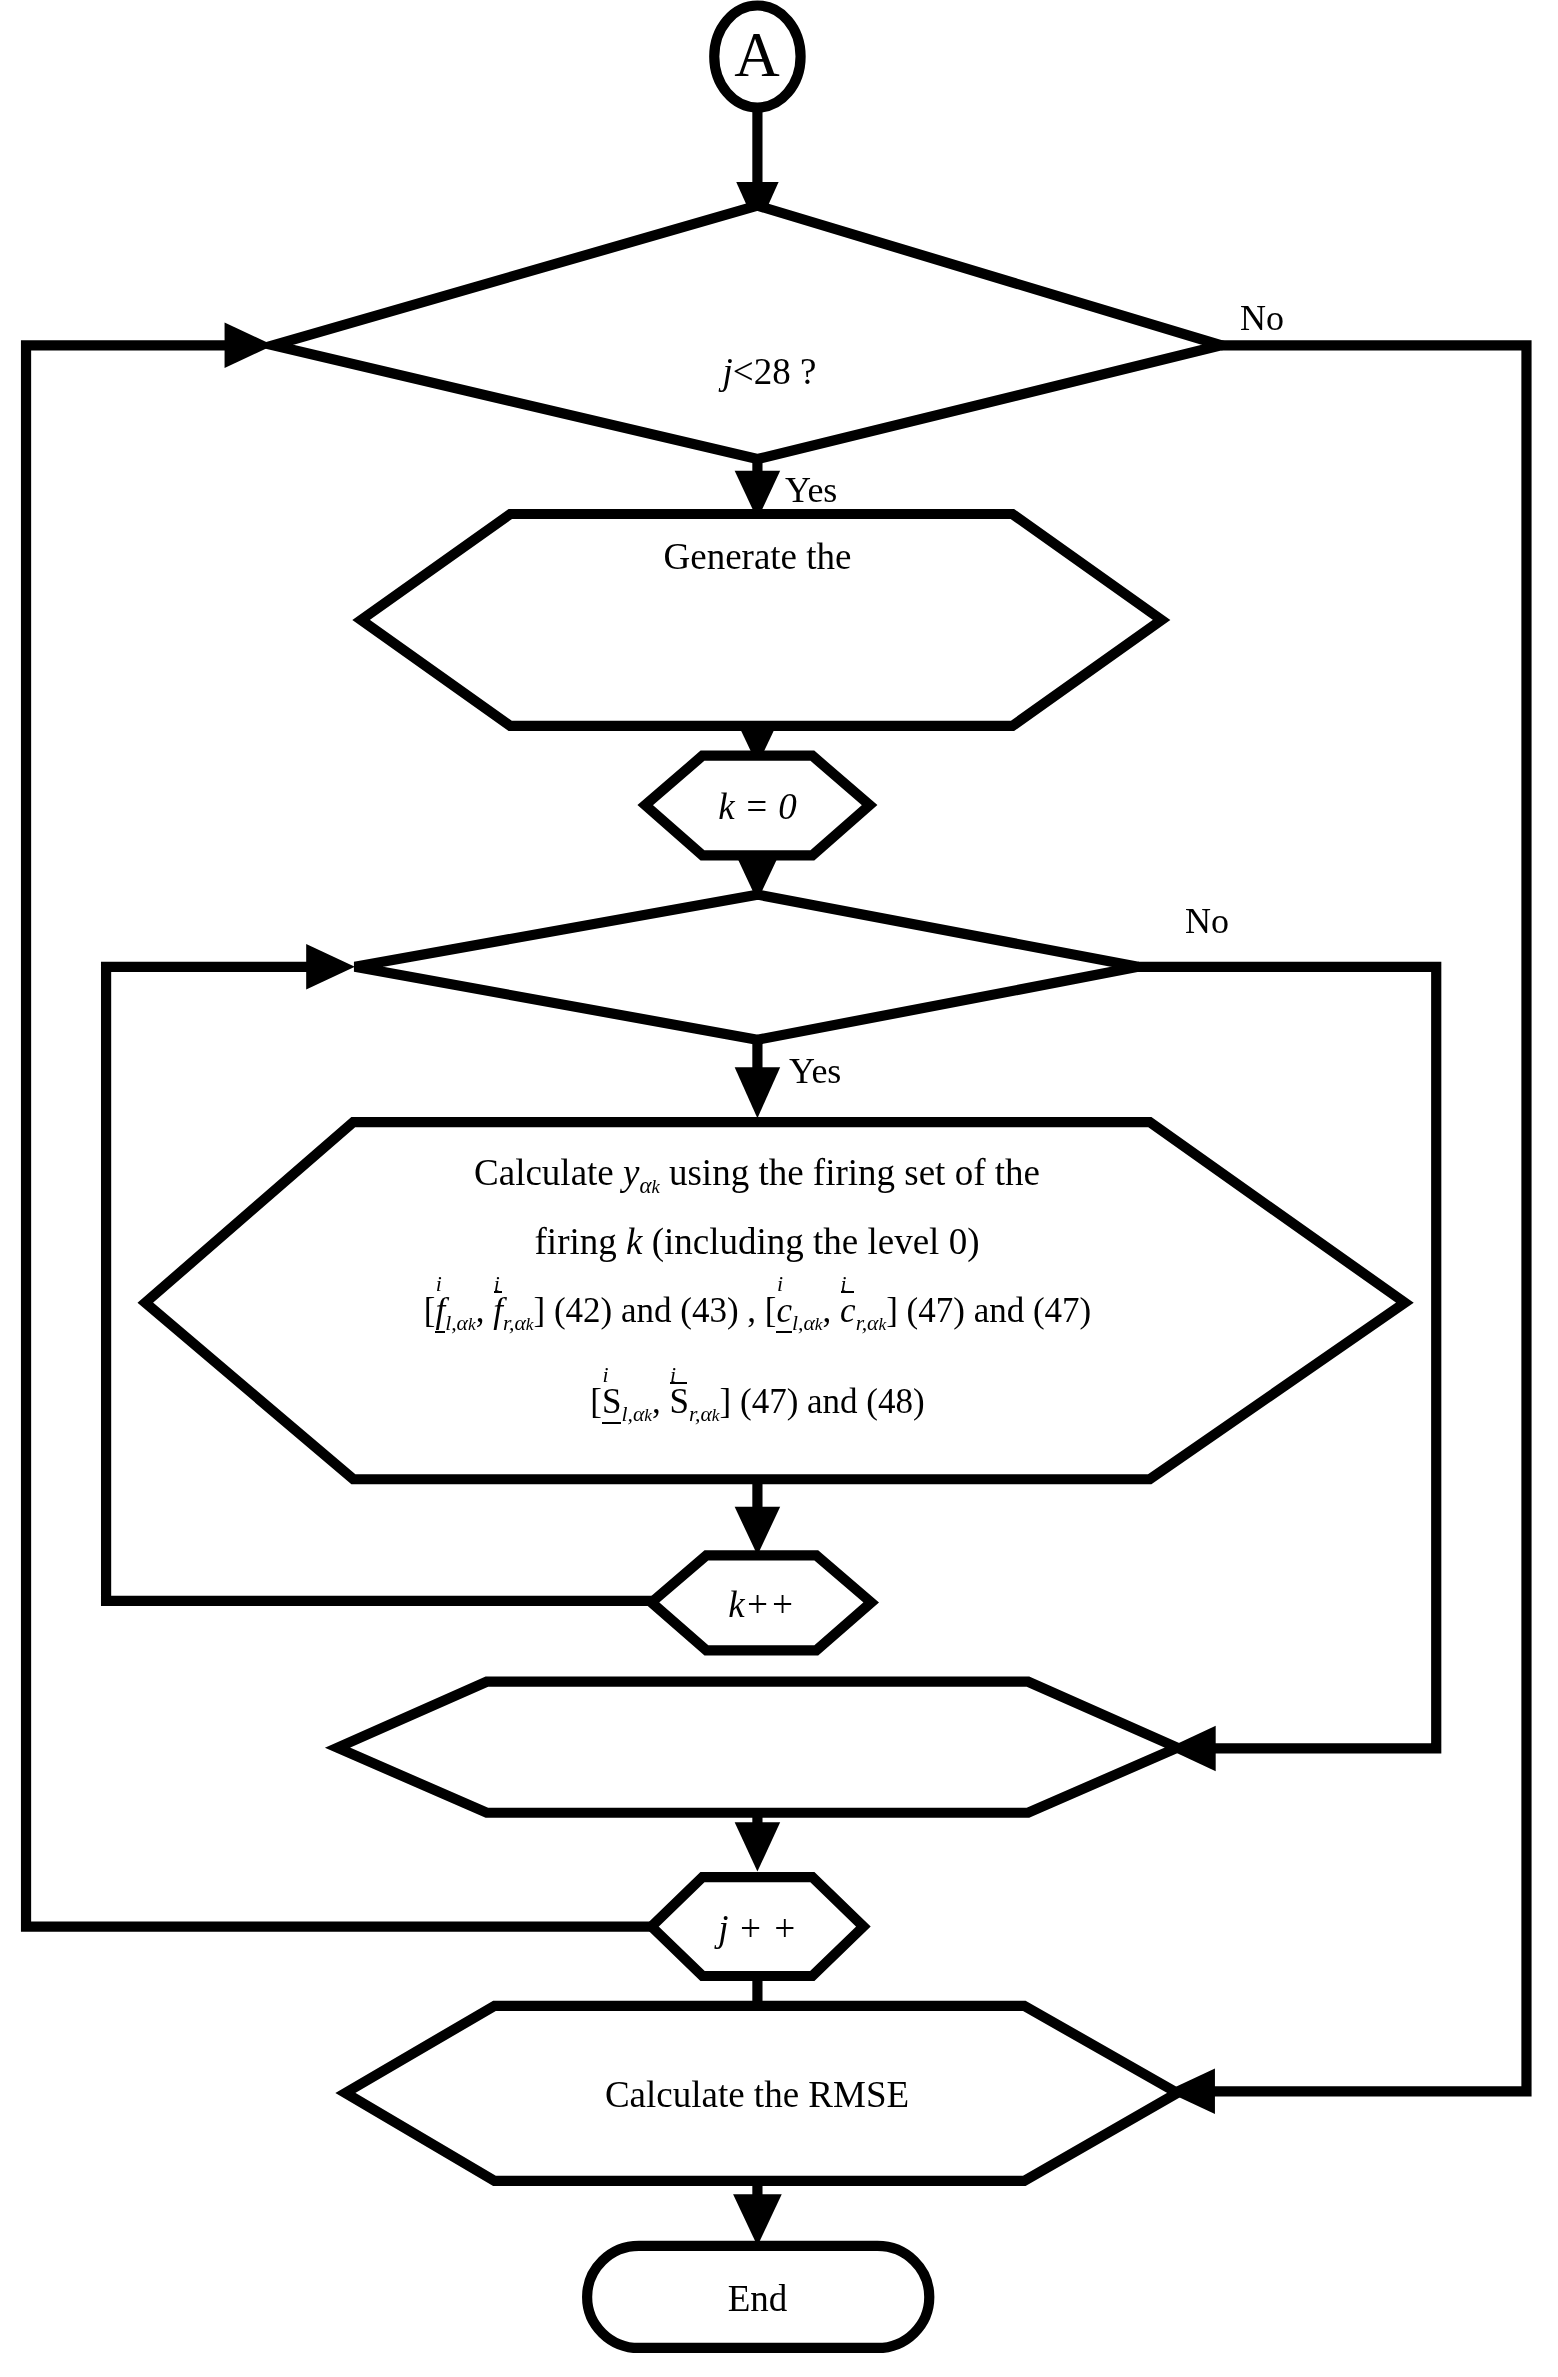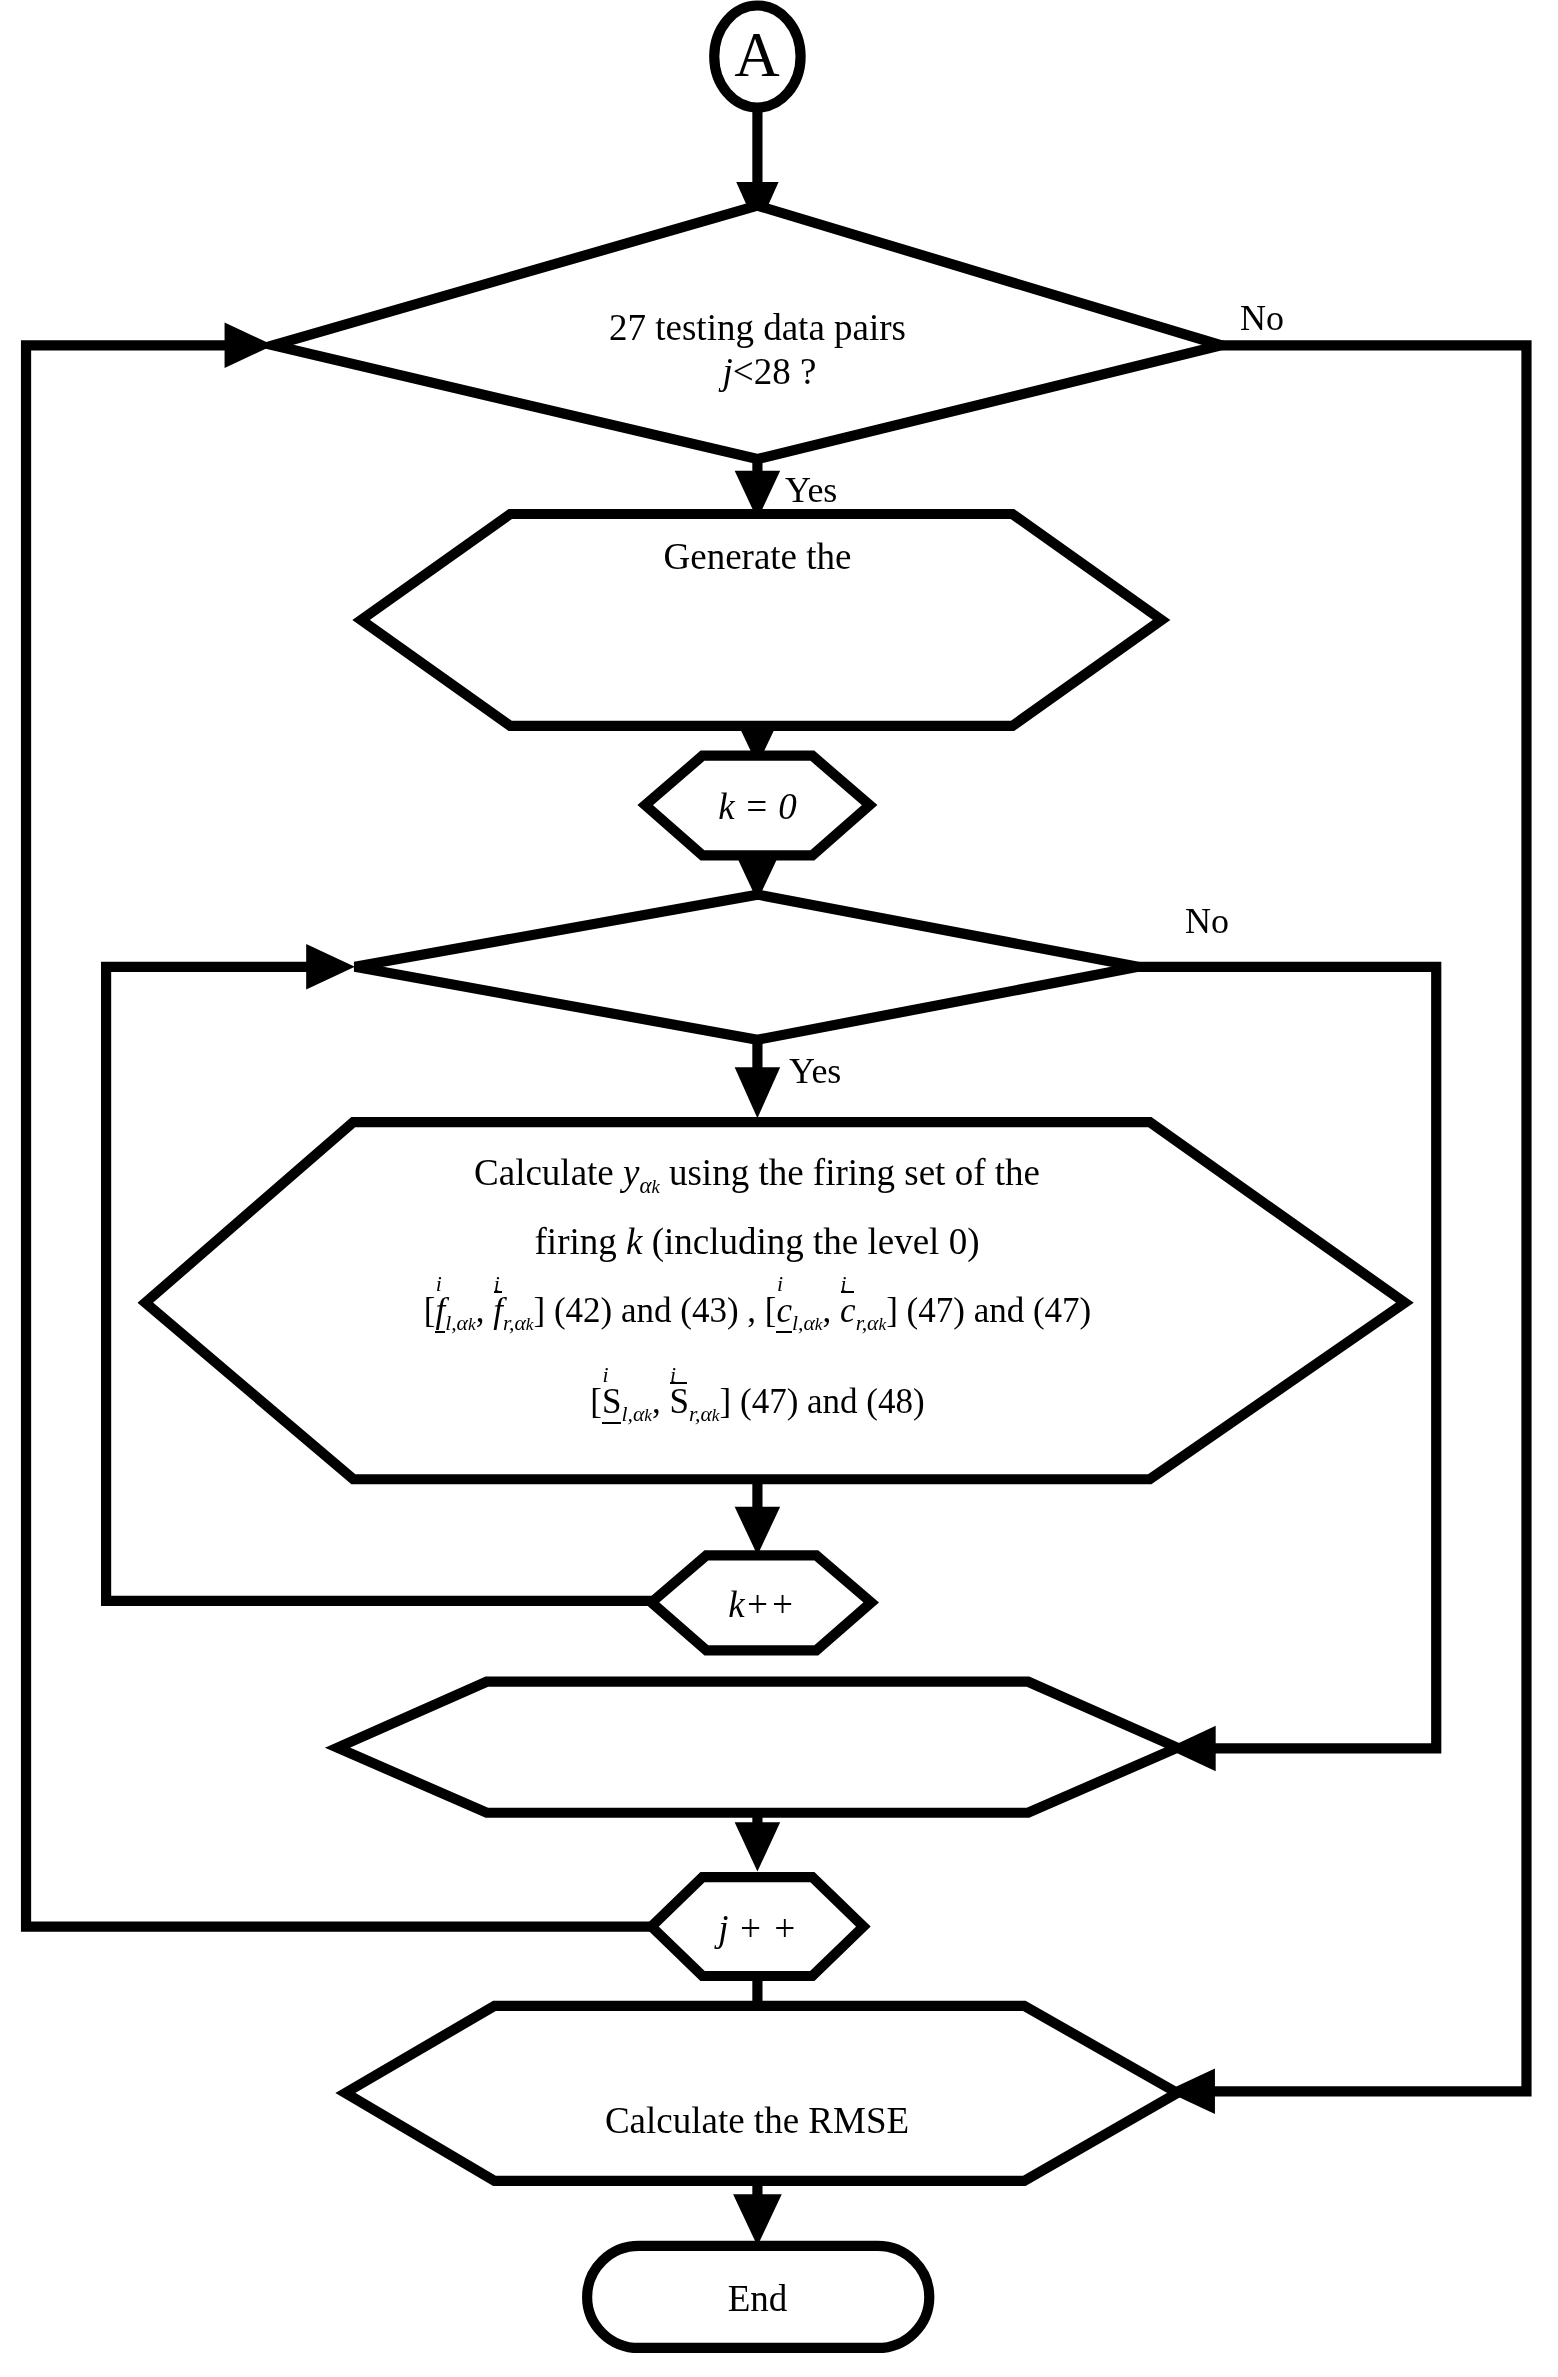--- a/index.html
+++ b/index.html
@@ -149,21 +149,20 @@
 
     <polygon class="shape-stroke" points="895,2392 1035,2392 1100,2455 1035,2518 895,2518 830,2455"></polygon>
 
     <polygon class="shape-stroke" points="630,2556 1305,2556 1500,2667 1305,2779 630,2779 440,2667"></polygon>
 
     <rect class="shape-stroke" x="748" y="2862" rx="66" ry="66" width="436" height="130"></rect>
   </svg>
 
   <div class="lbl sz-connector" style="left:718px; top:17.3px; width:78px;">A</div>
 
-  <div class="lbl sz-node" style="left:522px; top:305px; width:471px;">27 testing data pairs</div>
   <div class="lbl sz-node" style="left:534px; top:349px; width:471px;"><span class="it">j</span><span>&lt;28 ?</span></div>
 
   <div class="lbl sz-branch" style="left:1240px; top:297px; width:94px; text-align:left;">No</div>
   <div class="lbl sz-branch" style="left:785px; top:469px; width:110px; text-align:left;">Yes</div>
 
   <div class="lbl sz-node" style="left:416px; top:534px; width:683px;">Generate the</div>
 
   <div class="lbl sz-node it" style="left:671px; top:784px; width:173px;">k = 0</div>
 
 
@@ -185,18 +184,18 @@
   <div class="lbl sz-formula" style="left:169px; top:1381px; width:1177px;">
     <span class="math"><span class="rm">[</span><span class="stack"><span class="underbar rm">S</span><span class="sup-slot">i</span></span><span class="dn">l,α<span style="font-size:0.8em">k</span></span><span class="rm">,&nbsp;</span><span class="stack"><span class="overbar-ch rm">S</span><span class="sup-slot">i</span></span><span class="dn">r,α<span style="font-size:0.8em">k</span></span><span class="rm">]</span></span>
     <span class="rm" style="font-style:normal">(47) and (48)</span>
   </div>
 
   <div class="lbl sz-node it" style="left:675px; top:1582px; width:173px;">k++</div>
 
 
   <div class="lbl sz-node it" style="left:671px; top:1906px; width:173px;">j + +</div>
 
-  <div class="lbl sz-node" style="left:443px; top:2072px; width:628px;margin-top:26px;">Calculate the RMSE</div>
+  <div class="lbl sz-node" style="left:443px; top:2072px; width:628px;">Calculate the RMSE</div>
 
   <div class="lbl sz-end" style="left:628px; top:2276px; width:259px;">End</div>
 
 </div>
 
 
 </body></html>

